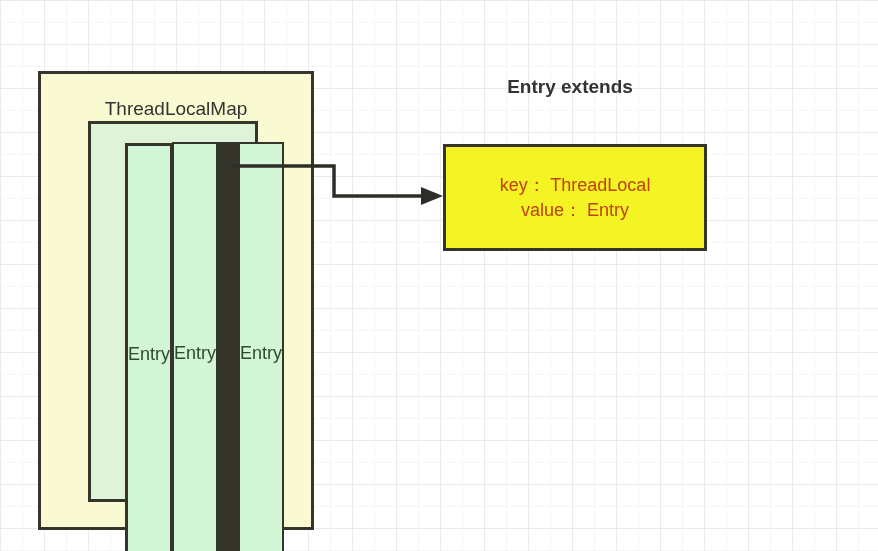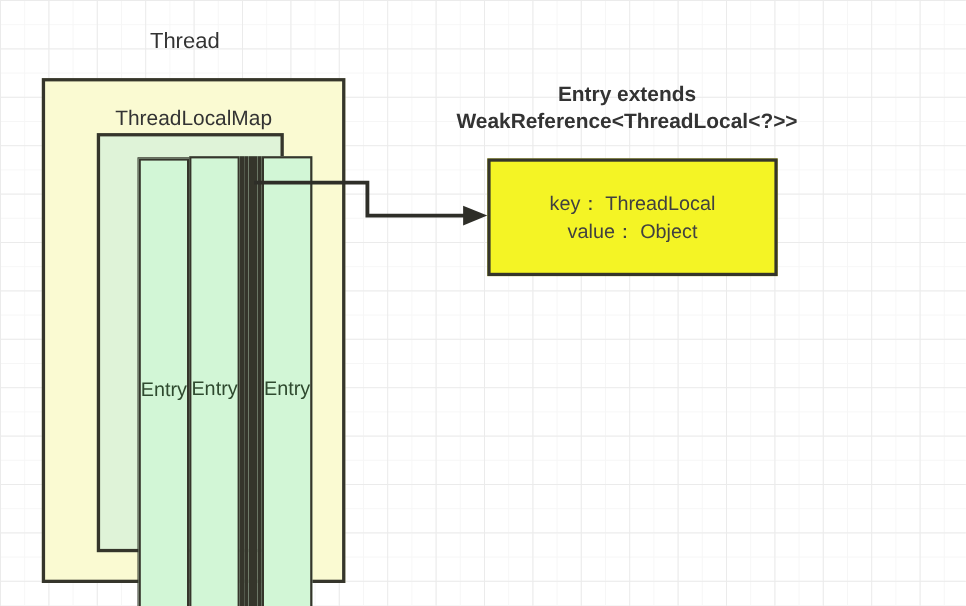--- a/index.html
+++ b/index.html
@@ -54,55 +54,53 @@
 
   .caption {
     position:absolute; left:400px; top:75px; width:340px;
     text-align:center; font-size:19px; line-height:24px; color:#333;font-weight:bold;
   }
 
   .entry-detail {
     position:absolute; left:443px; top:144px; width:264px; height:107px;
     background:#F4F425; border:3px solid #35352b; box-sizing:border-box;
     display:flex; flex-direction:column; align-items:center; justify-content:center;
-    font-size:18px; line-height:25px; color:#404040;
+    font-size:18px; line-height:25px; color:#c2410c;
   }
 </style>
 </head>
 <body>
 
 <div class="canvas">
 
-  <div class="thread-label">Thread</div>
 
   <div class="map-box">
     <div class="map-title">ThreadLocalMap</div>
   </div>
 
   <div class="inner-box"></div>
 
   <div class="cells">
     <div class="cell">Entry</div>
     <div class="cell">Entry</div>
     <div class="cell"></div>
     <div class="cell"></div>
     <div class="cell"></div>
     <div class="cell"></div>
     <div class="cell"></div>
     <div class="cell">Entry</div>
   </div>
 
   <div class="caption">
     <div>Entry extends</div>
-    <div>WeakReference&lt;ThreadLocal&lt;?&gt;&gt;</div>
   </div>
 
   <div class="entry-detail">
     <div>key： ThreadLocal</div>
-    <div>value： Object</div>
+    <div>value： Entry</div>
   </div>
 
   <svg class="arrow-layer" width="878" height="551" viewBox="0 0 878 551" xmlns="http://www.w3.org/2000/svg">
     <polyline points="231,166 334,166 334,196 424,196" fill="none" stroke="#2e2e28" stroke-width="3.5"></polyline>
     <polygon points="443,196 421,187 421,205" fill="#2e2e28"></polygon>
   </svg>
 
 </div>
 
 </body></html>

